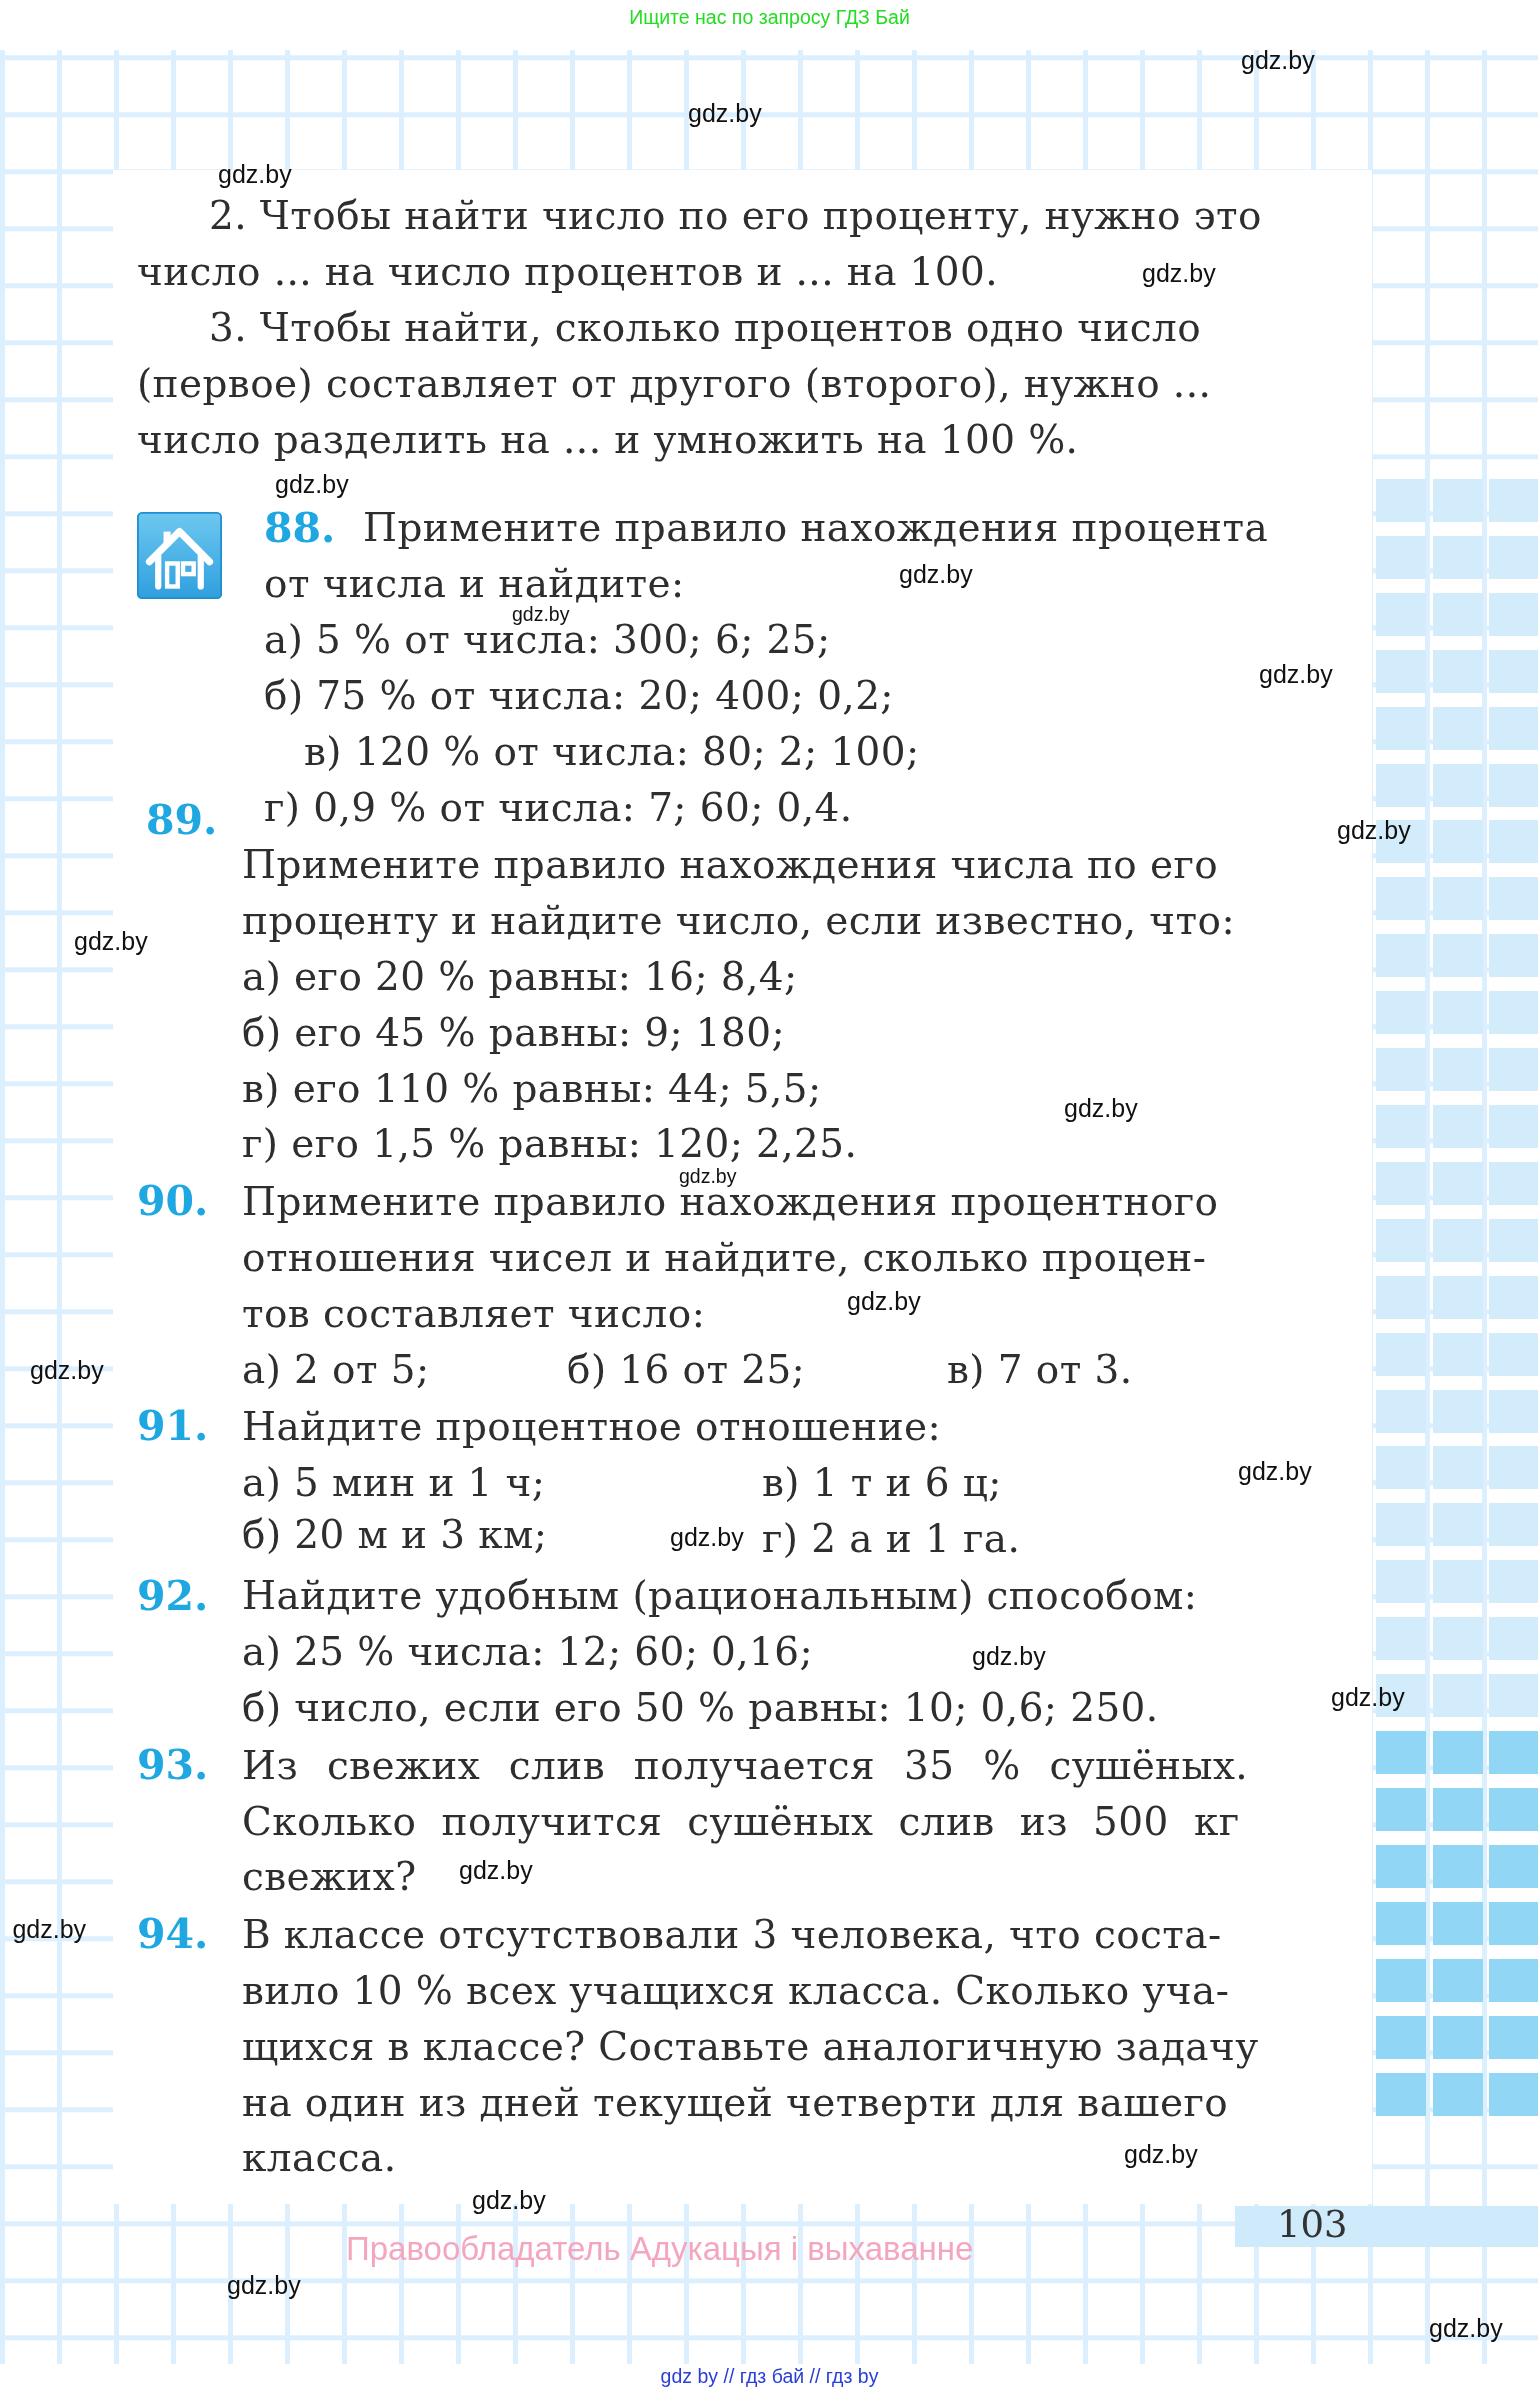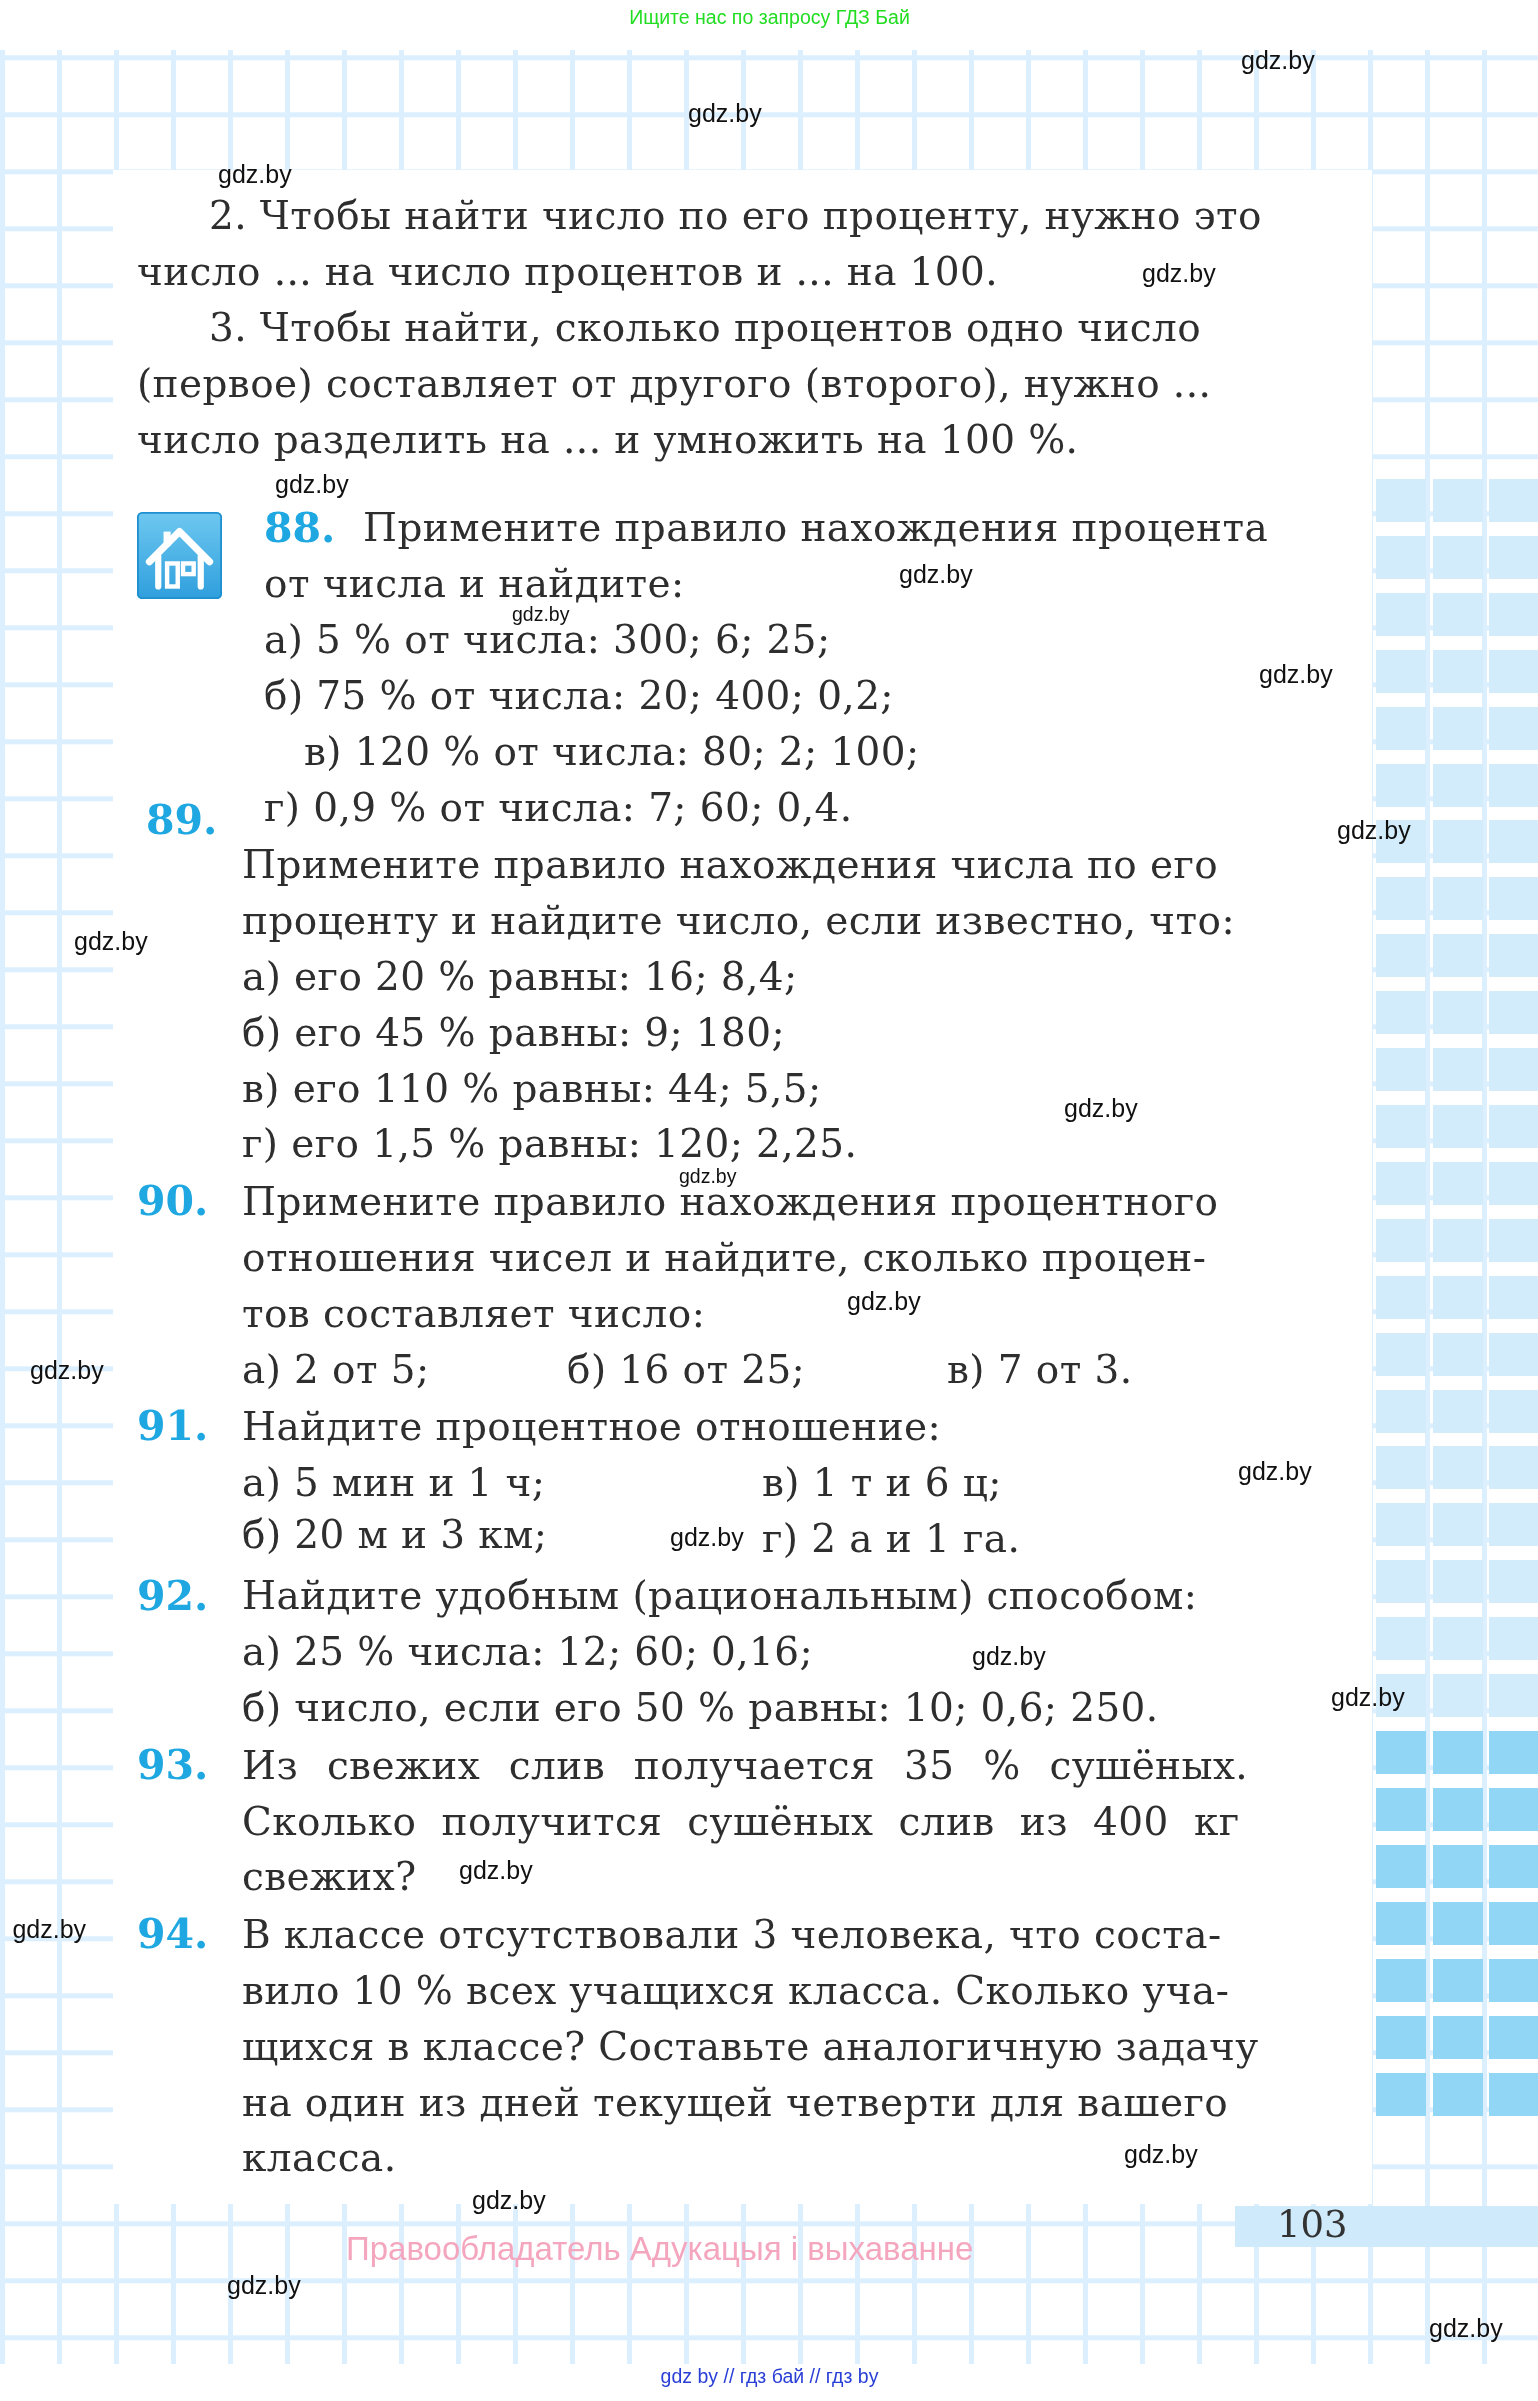--- a/index.html
+++ b/index.html
@@ -215,21 +215,21 @@
 <div class="line" style="left:242px; top:1512px;">б) 20 м и 3 км;</div>
 <div class="line" style="left:762px; top:1516px;">г) 2 а и 1 га.</div>
 
 <div class="num" style="left:137px; top:1572px;">92.</div>
 <div class="line" style="left:242px; top:1573px;">Найдите удобным (рациональным) способом:</div>
 <div class="line" style="left:242px; top:1629px;">а) 25 % числа: 12; 60; 0,16;</div>
 <div class="line" style="left:242px; top:1685px;">б) число, если его 50 % равны: 10; 0,6; 250.</div>
 
 <div class="num" style="left:137px; top:1741px;">93.</div>
 <div class="line" style="left:242px; top:1743px; word-spacing:16px;">Из свежих слив получается 35 % сушёных.</div>
-<div class="line" style="left:242px; top:1799px; word-spacing:12.4px;">Сколько получится сушёных слив из 400 кг</div>
+<div class="line" style="left:242px; top:1799px; word-spacing:12.4px;">Сколько получится сушёных слив из 500 кг</div>
 <div class="line" style="left:242px; top:1854px;">свежих?</div>
 
 <div class="num" style="left:137px; top:1910px;">94.</div>
 <div class="line" style="left:242px; top:1912px;">В классе отсутствовали 3 человека, что соста-</div>
 <div class="line" style="left:242px; top:1968px;">вило 10 % всех учащихся класса. Сколько уча-</div>
 <div class="line" style="left:242px; top:2024px;">щихся в классе? Составьте аналогичную задачу</div>
 <div class="line" style="left:242px; top:2080px;">на один из дней текущей четверти для вашего</div>
 <div class="line" style="left:242px; top:2135px;">класса.</div>
 
 <div class="pagenum-band"></div>

